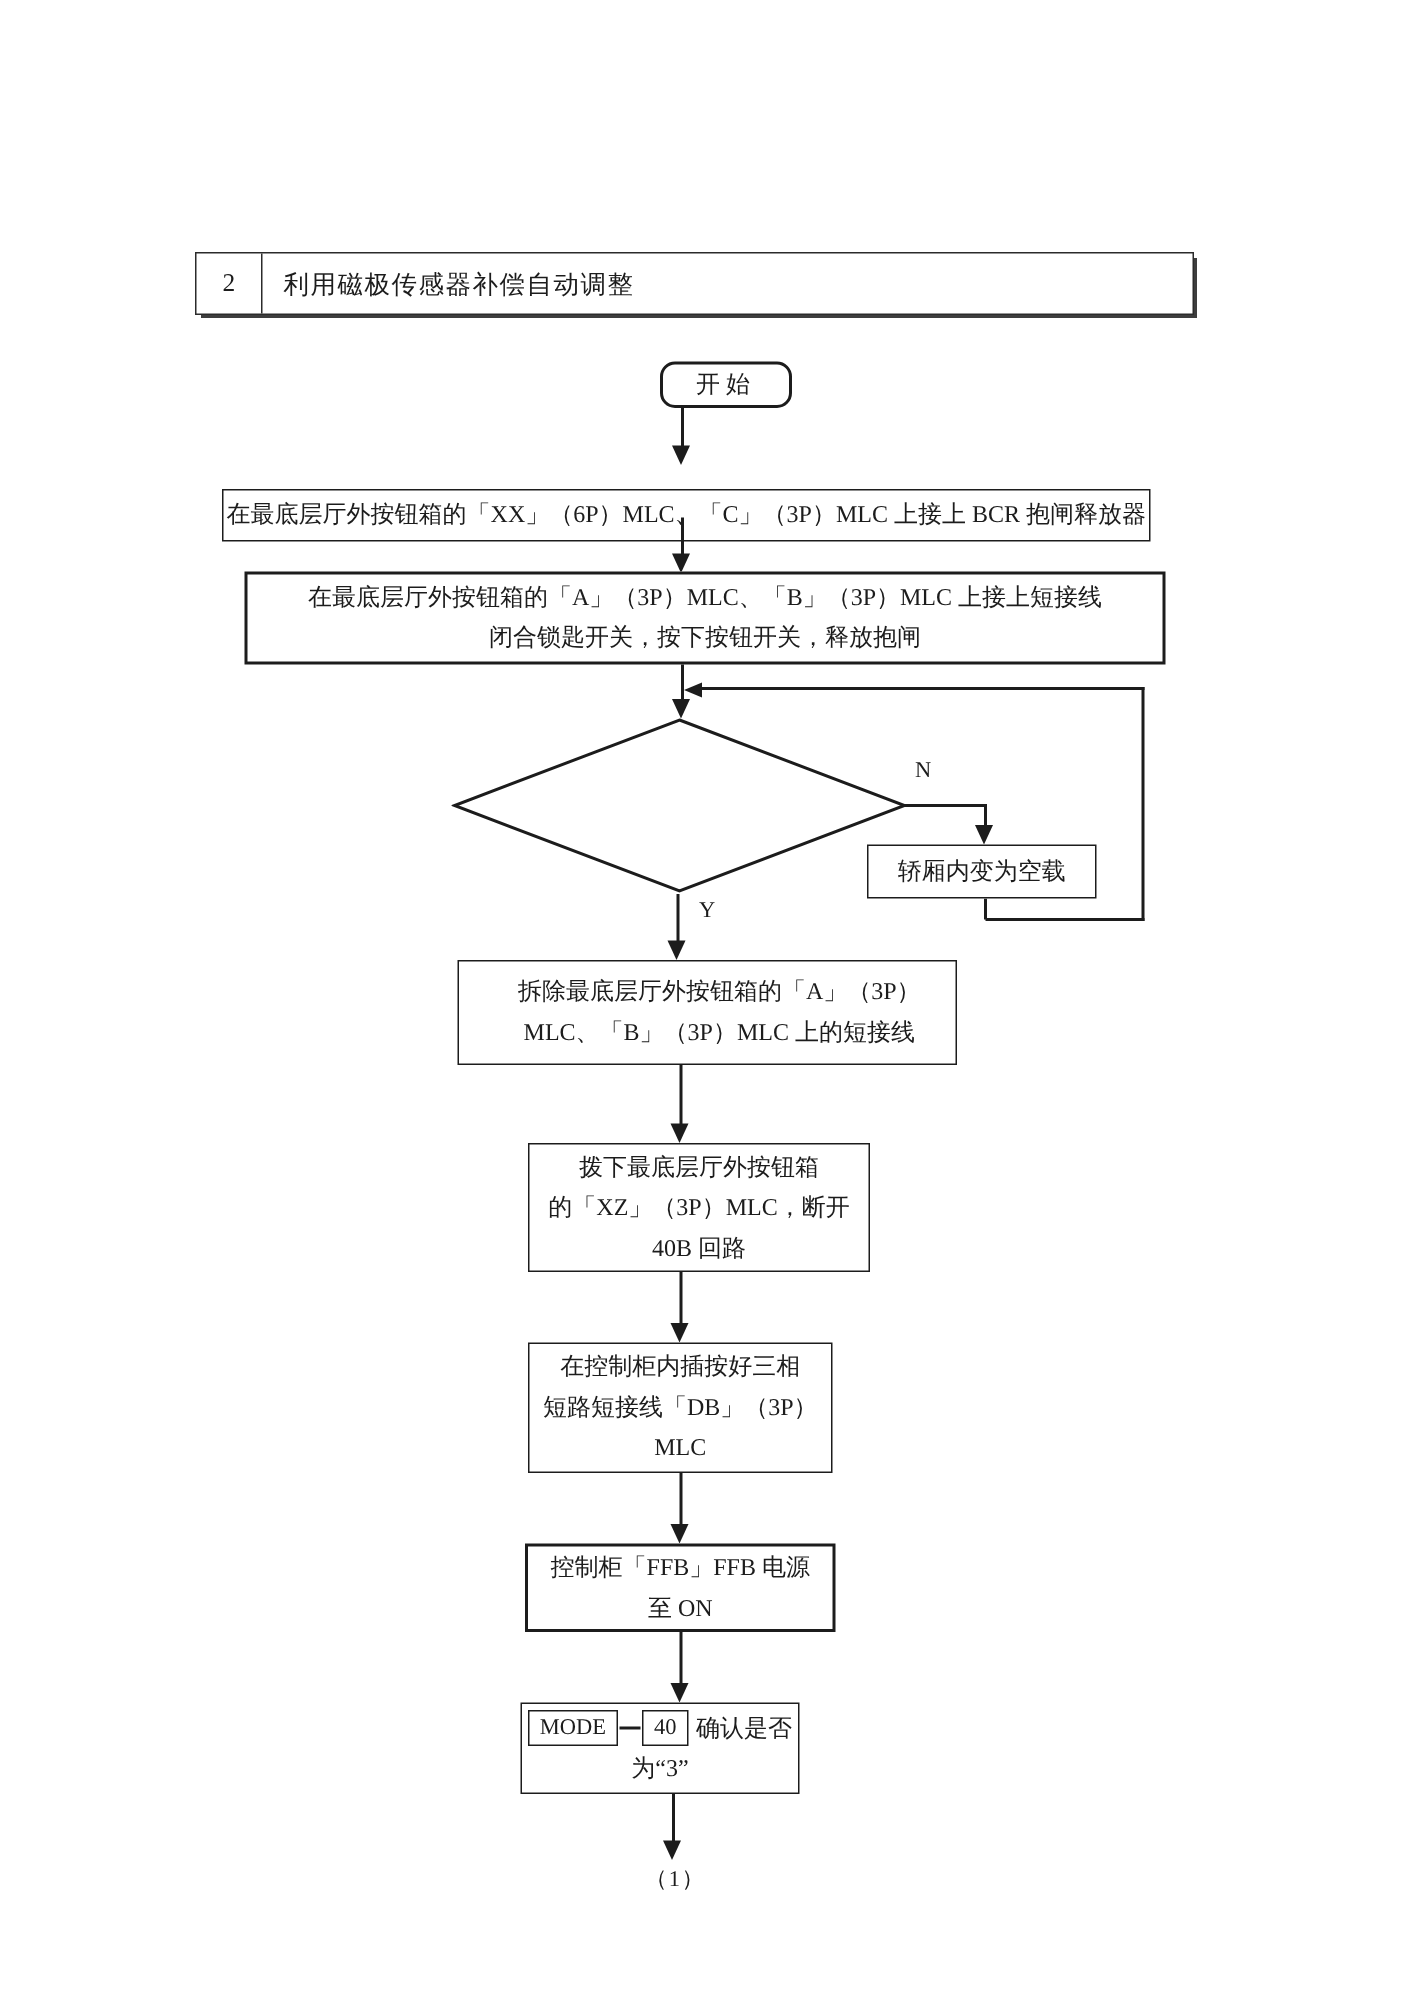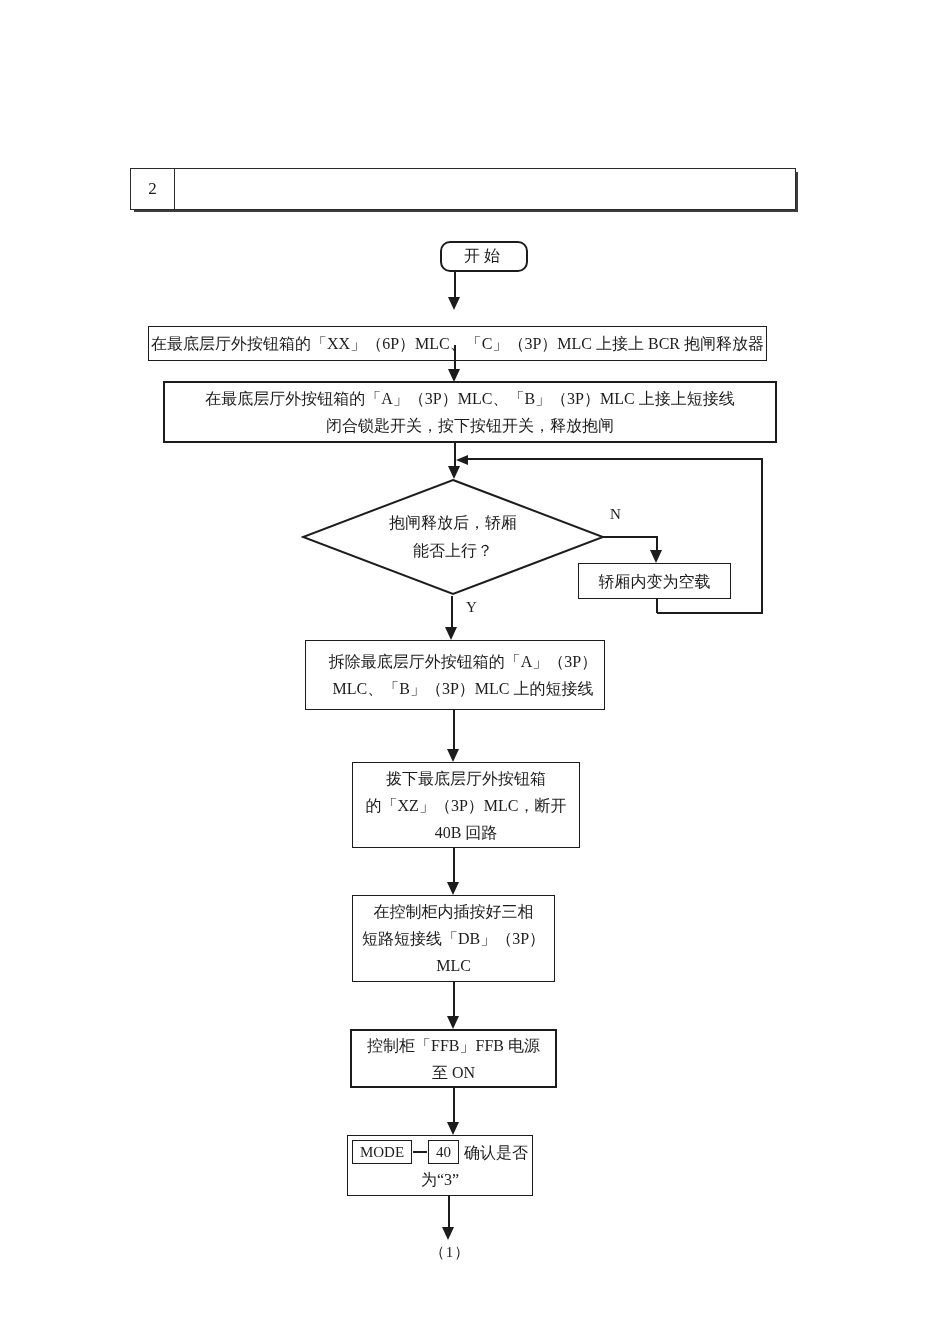--- a/index.html
+++ b/index.html
@@ -50,20 +50,21 @@
 
   .offpage-label { position:absolute; font-size:15px; text-align:center; letter-spacing:1px; }
 </style>
 </head>
 <body>
 
 <div id="page">
 
   <div class="title-table">
     <div class="title-num">2</div>
+    <div class="title-text">利用磁极传感器补偿自动调整</div>
   </div>
 
   <div class="terminator" style="left:412px; top:241px; width:88px; height:31px;margin-left:28px;">
     <span>开始</span>
   </div>
 
   <div class="vl" style="left:454px; top:272px; height:26px;"></div>
   <div class="ah-down" style="left:448px; top:297px;"></div>
 
   <div class="fbox" style="left:148px; top:310px; width:619px; height:35px;margin-top:16px;">
@@ -83,39 +84,35 @@
 
   <div class="ah-left" style="left:456px; top:455px;"></div>
   <div class="hl" style="left:468px; top:458px; width:295px;"></div>
   <div class="vl" style="left:761px; top:458px; height:156px;"></div>
   <div class="hl" style="left:657px; top:612px; width:106px;"></div>
   <div class="vl" style="left:656px; top:599px; height:14px;"></div>
 
   <svg class="diamond-svg" width="304" height="118">
     <polygon points="152,2 302,59 152,116 2,59" fill="#ffffff" stroke="#1c1c1c" stroke-width="2"></polygon>
   </svg>
-  <div class="diamond-text">
-    <span>抱闸释放后，轿厢</span>
-    <span>能否上行？</span>
-  </div>
 
   <div class="branch-label" style="left:610px; top:506px;">N</div>
   <div class="hl" style="left:601px; top:536px; width:57px;"></div>
   <div class="vl" style="left:656px; top:536px; height:15px;"></div>
   <div class="ah-down" style="left:650px; top:550px;"></div>
 
   <div class="fbox" style="left:578px; top:563px; width:153px; height:36px;">
     <span>轿厢内变为空载</span>
   </div>
 
   <div class="branch-label" style="left:466px; top:599px;">Y</div>
   <div class="vl" style="left:451px; top:596px; height:32px;"></div>
   <div class="ah-down" style="left:445px; top:627px;"></div>
 
-  <div class="fbox" style="left:305px; top:640px; width:300px; height:70px;padding-left:16px;">
+  <div class="fbox" style="left:305px; top:640px; width:333px; height:70px;padding-left:16px;">
     <span>拆除最底层厅外按钮箱的「A」（3P）</span>
     <span>MLC、「B」（3P）MLC 上的短接线</span>
   </div>
 
   <div class="vl" style="left:453px; top:710px; height:40px;"></div>
   <div class="ah-down" style="left:447px; top:749px;"></div>
 
   <div class="fbox" style="left:352px; top:762px; width:228px; height:86px;">
     <span>拨下最底层厅外按钮箱</span>
     <span>的「XZ」（3P）MLC，断开</span>

